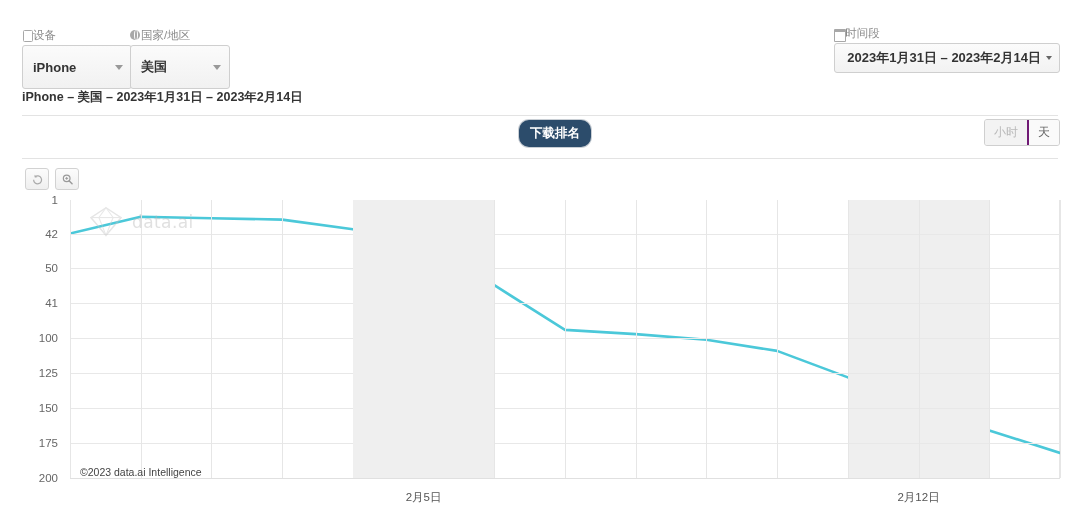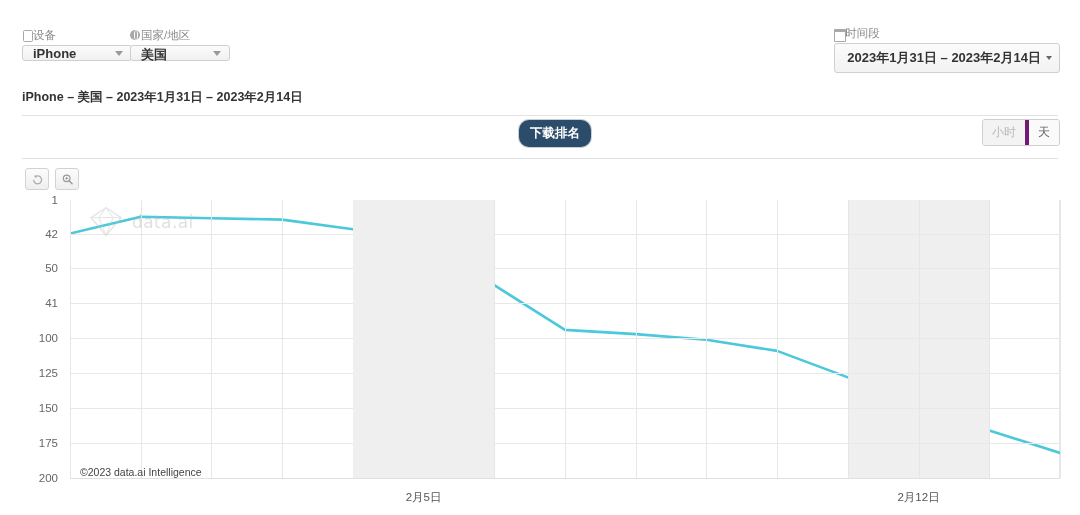--- a/index.html
+++ b/index.html
@@ -41,21 +41,21 @@
   .ic-cal::before {
     content: ""; position: absolute; left: 0px; top: 1px;
     width: 10px; height: 9px; border: 1.3px solid #a8a8a8; border-radius: 1px;
     border-top-width: 3px;
   }
 
   .select-box {
     position: relative;
     background: linear-gradient(#fbfbfb, #f1f1f1);
     border: 1px solid #cfcfcf; border-radius: 3px;
-    height: 16px; display: flex; align-items: flex-start;
+    height: 44px; display: flex; align-items: center;
     padding: 0 22px 0 10px;
     font-size: 13px; font-weight: bold; color: #333;
     cursor: pointer; white-space: nowrap;
   }
   .select-box .caret {
     position: absolute; right: 8px; top: 50%; margin-top: -2px;
     width: 0; height: 0;
     border-left: 4px solid transparent; border-right: 4px solid transparent;
     border-top: 5px solid #999;
   }
@@ -96,21 +96,21 @@
     box-shadow: 0 0 0 1px #c9cfd5;
     cursor: pointer; white-space: nowrap;
   }
   .toggle-group {
     position: absolute; right: 20px; top: 3px;
     display: flex; border: 1px solid #cfcfcf; border-radius: 3px; overflow: hidden;
     background: #f3f3f3;
   }
   .toggle-btn {
     font-size: 12px; padding: 4px 9px; cursor: pointer;
-    border-right: 4px solid #701a75; white-space: nowrap;
+    border-right: 2px solid #701a75; white-space: nowrap;
   }
   .toggle-btn:last-child { border-right: none; }
   .toggle-btn.off { color: #b9b9b9; background: #f3f3f3; }
   .toggle-btn.on  { color: #666; background: #fafafa; }
 
   
   .chart-tools { position: absolute; left: 25px; top: 168px; display: flex; gap: 6px; }
   .tool-btn {
     width: 24px; height: 22px;
     background: linear-gradient(#fcfcfc, #efefef);

